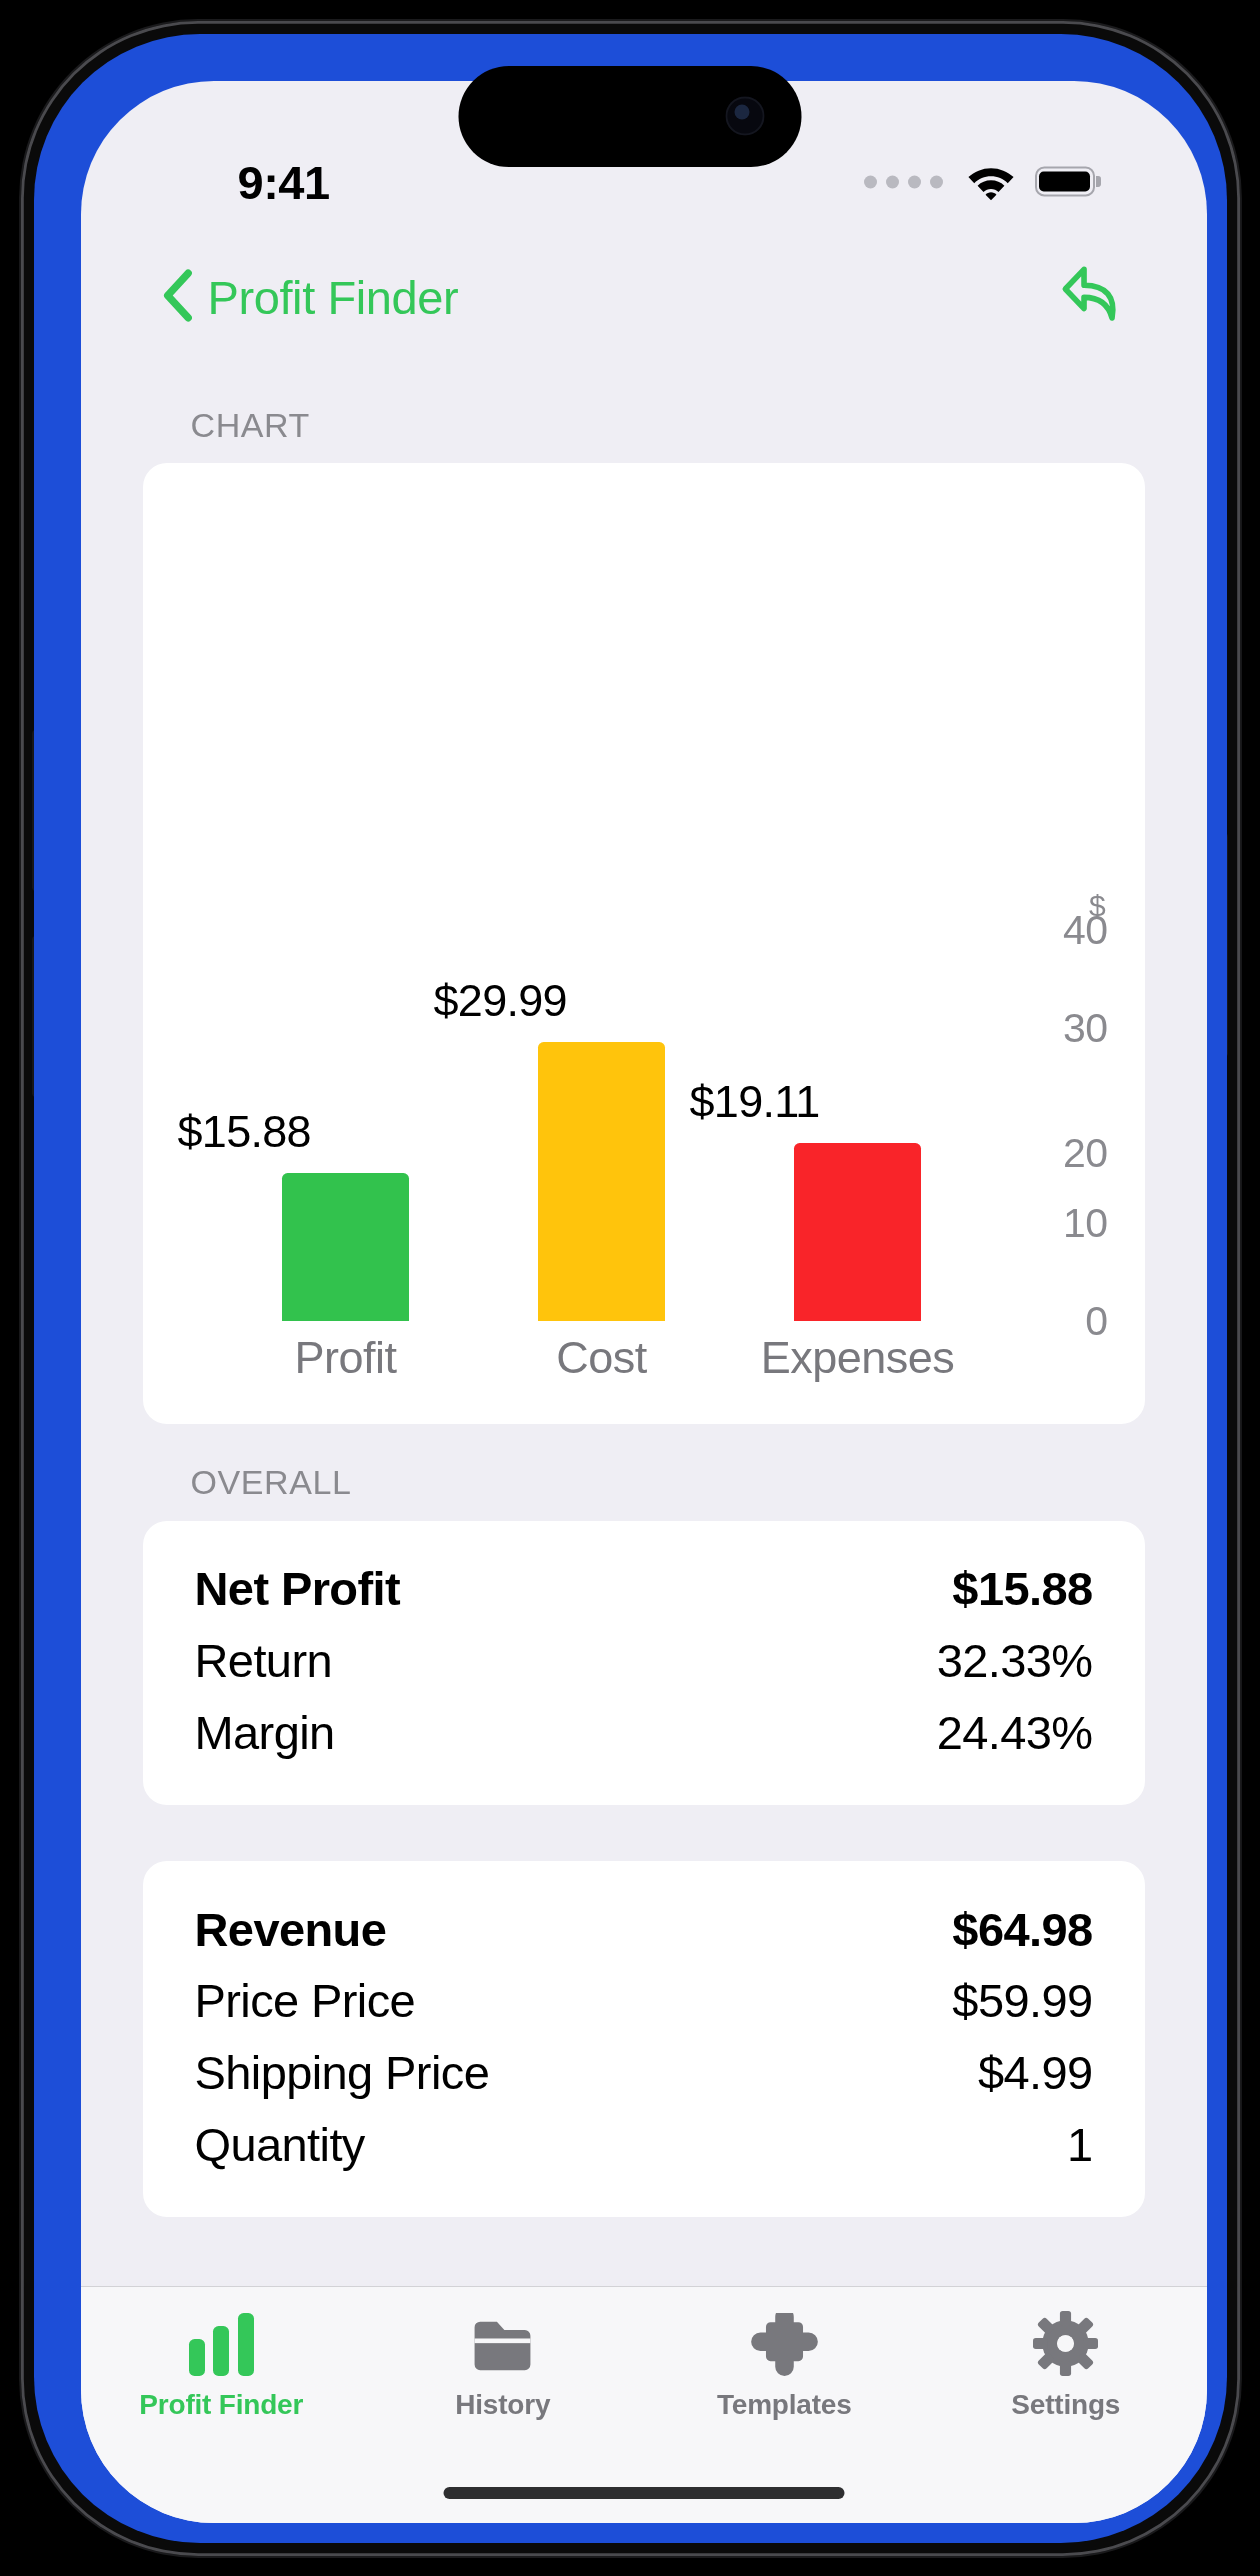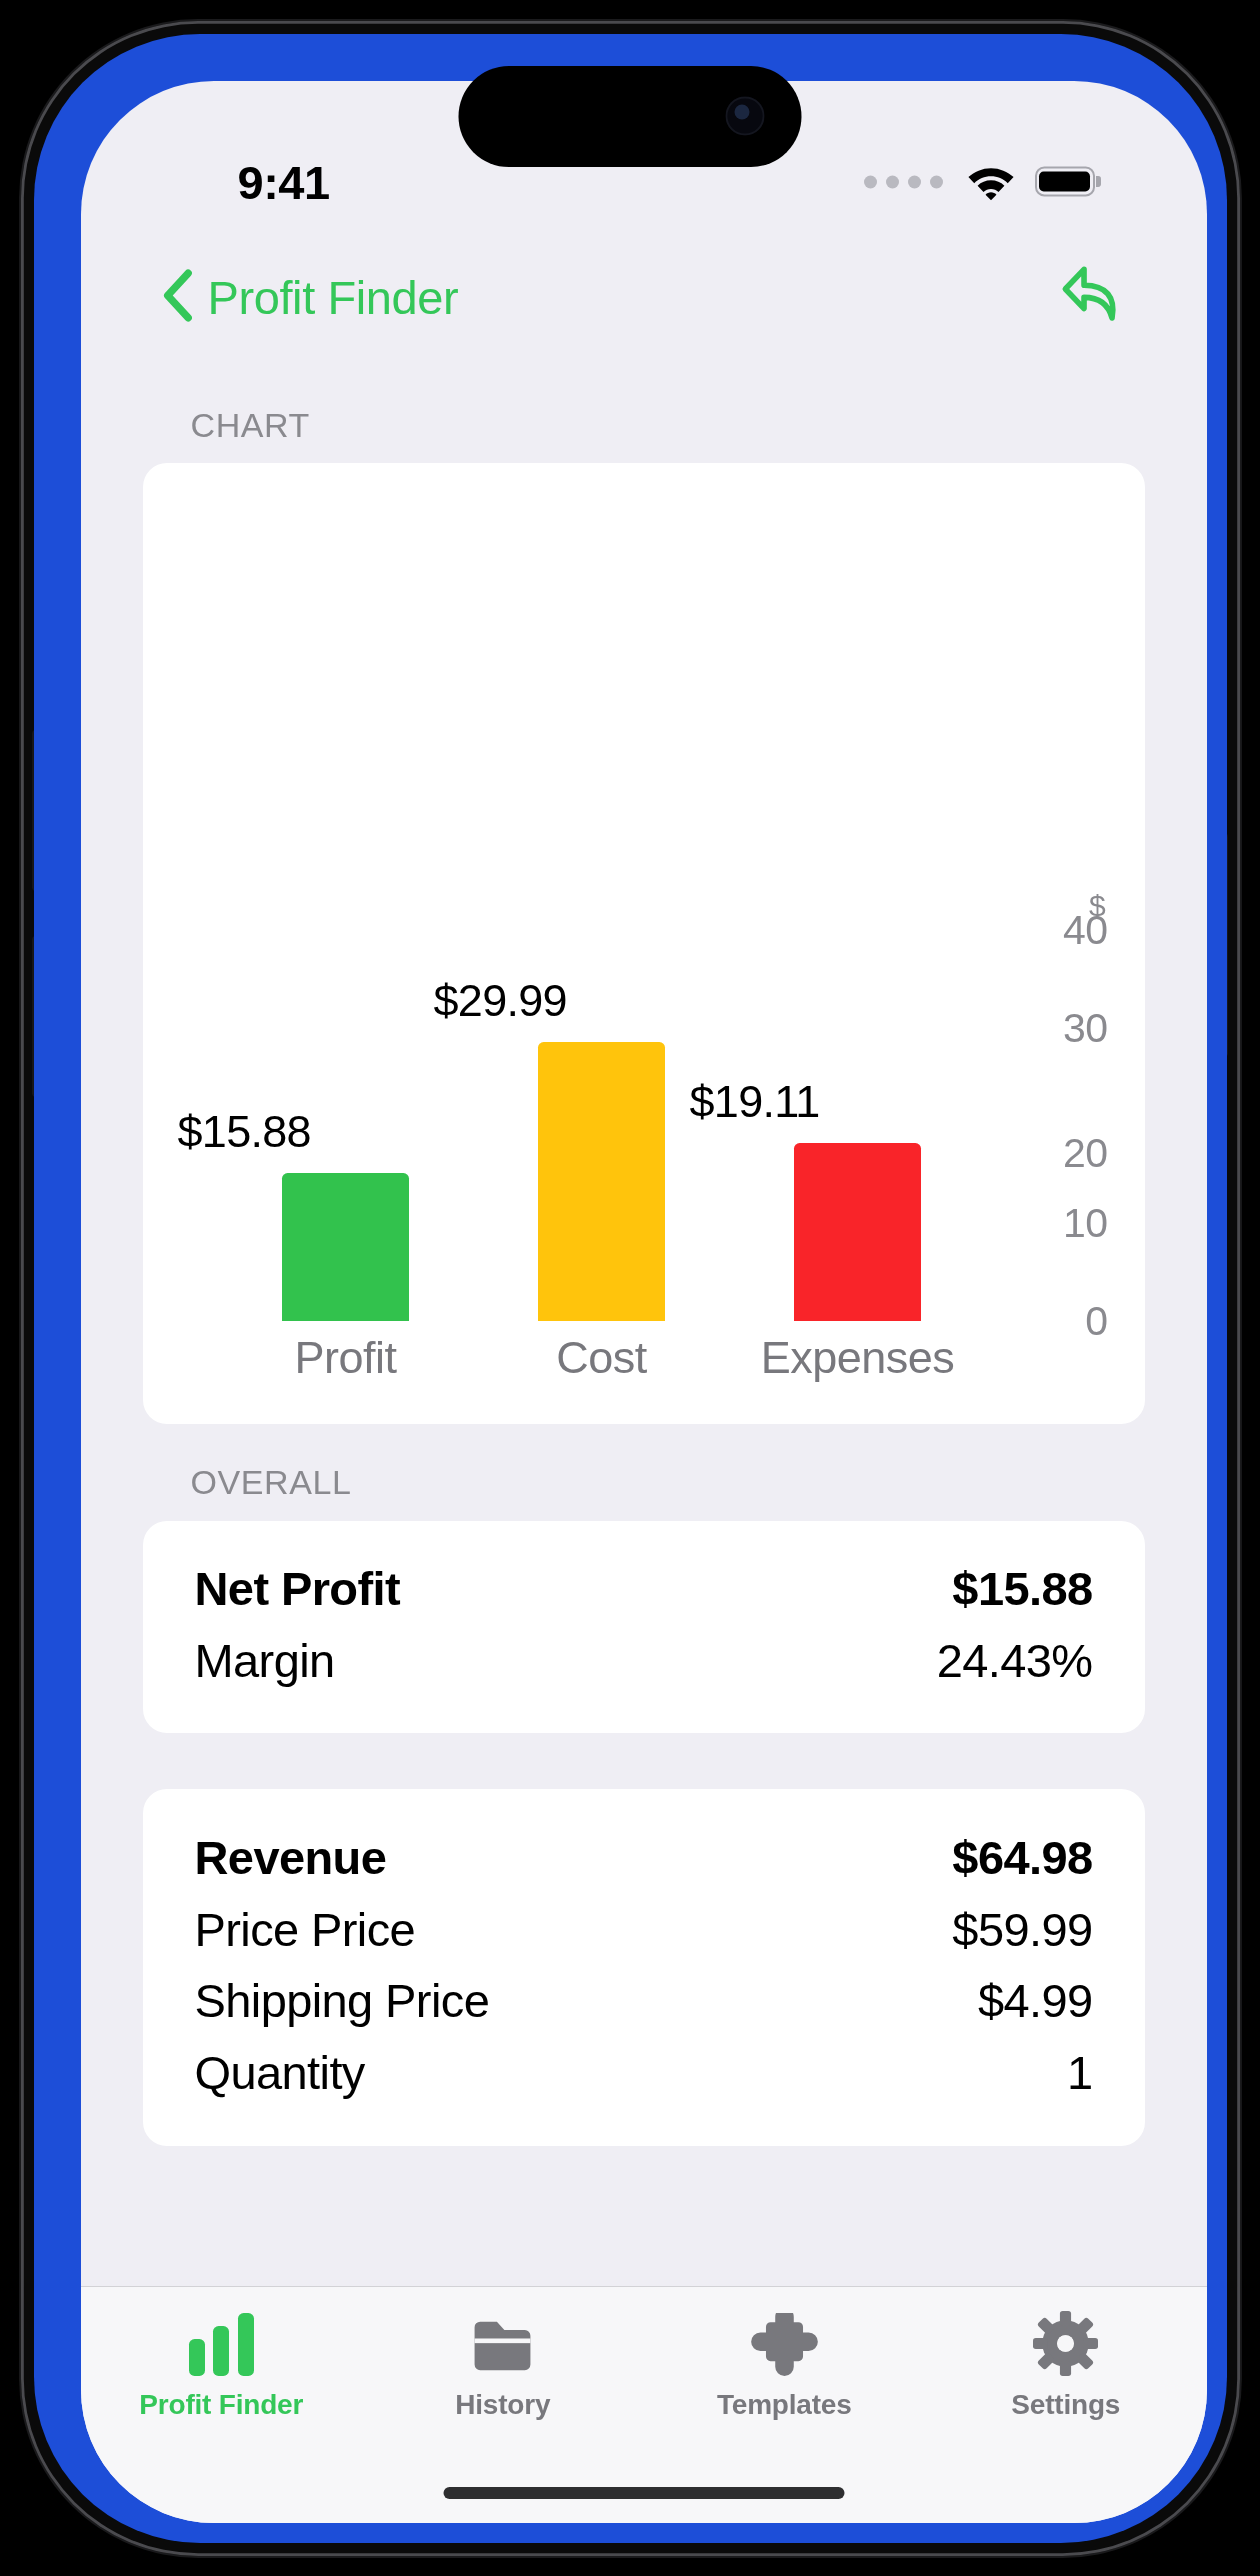--- a/index.html
+++ b/index.html
@@ -269,20 +269,24 @@
               </div>
             </div>
         </div>
 
         <div class="section-header">OVERALL</div>
 
         <div class="card stats-card" id="overall-card">
             <div class="stat-row primary">
               <div class="stat-label">Net Profit</div>
               <div class="stat-value">$15.88</div>
+            </div>
+            <div class="stat-row">
+              <div class="stat-label">Return</div>
+              <div class="stat-value">32.33%</div>
             </div>
             <div class="stat-row">
               <div class="stat-label">Margin</div>
               <div class="stat-value">24.43%</div>
             </div>
           </div>
 
         <div class="card stats-card" id="revenue-card">
             <div class="stat-row primary">
               <div class="stat-label">Revenue</div>

